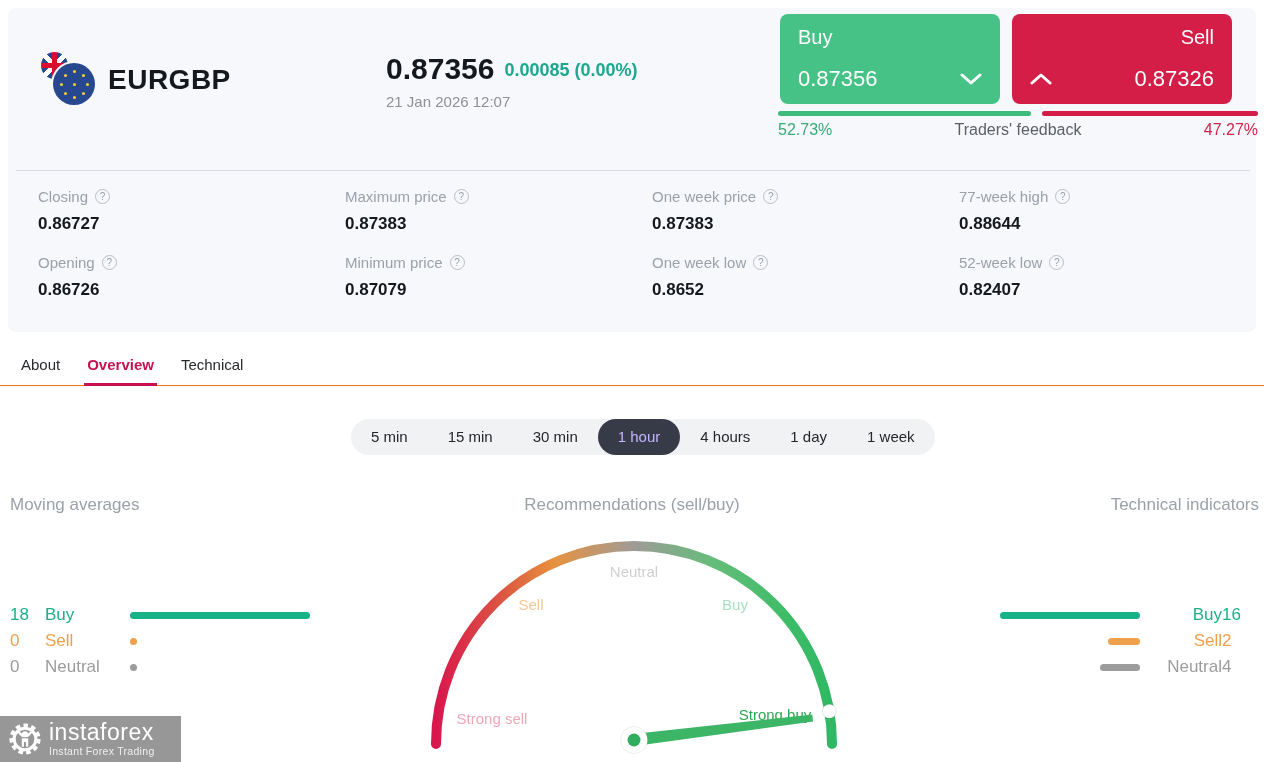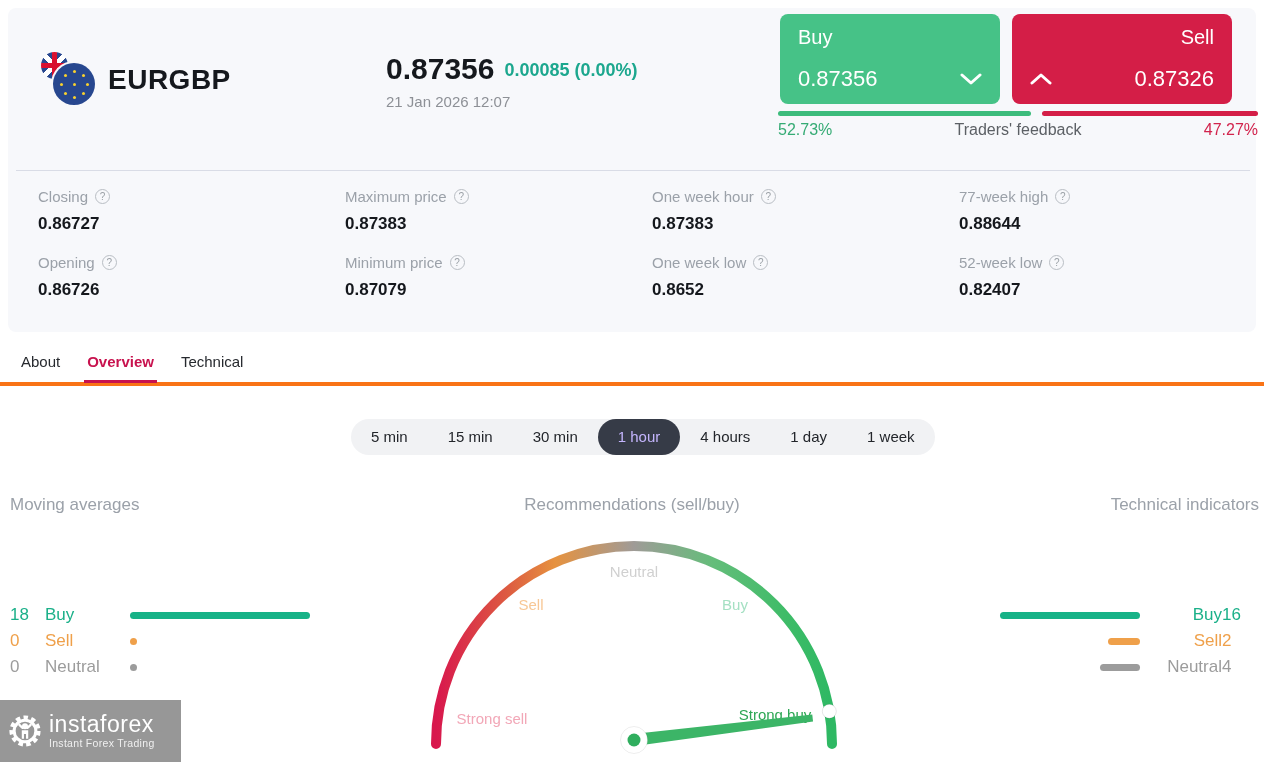--- a/index.html
+++ b/index.html
@@ -50,21 +50,21 @@
   .fb-labels .r { color:#d2234c; }
 
   .card-divider { position:absolute; left:8px; top:162px; width:1234px; height:1px; background:#d9dce6; }
 
   .stats-grid { position:absolute; left:30px; top:180px; display:grid; grid-template-columns:repeat(4, 307px); grid-auto-rows:66px; }
   .stat-label { display:flex; align-items:center; gap:7px; font-size:15px; color:#9ba1a9; }
   .qmark { width:15px; height:15px; border:1px solid #b9bec4; border-radius:50%; color:#9aa0a6; font-size:10px; line-height:13px; text-align:center; display:inline-block; }
   .stat-value { margin-top:9px; font-size:17px; font-weight:bold; color:#15181d; }
 
   
-  .tabs { position:absolute; left:0; top:352px; width:1264px; height:34px; border-bottom:4px solid #f97316; display:flex; align-items:flex-end; gap:21px; padding-left:18px; }
+  .tabs { position:absolute; left:0; top:352px; width:1264px; height:34px; border-bottom:1px solid #f97316; display:flex; align-items:flex-end; gap:21px; padding-left:18px; }
   .tab { font-size:15px; color:#26292e; padding:0 3px 12px; cursor:pointer; }
   .tab.active { color:#c8124e; font-weight:bold; border-bottom:3px solid #c8124e; margin-bottom:-1px; padding-bottom:10px; }
 
   
   .periods { position:absolute; left:351px; top:419px; height:36px; background:#f1f2f4; border-radius:18px; display:flex; align-items:center; }
   .period { font-size:15px; color:#23262b; padding:0 20px; height:36px; line-height:36px; border-radius:18px; cursor:pointer; }
   .period.active { background:#363b47; color:#c4b5fd; }
 
   
   .col-head { position:absolute; top:495px; font-size:17px; color:#9ba1a9; }
@@ -87,21 +87,21 @@
   .ti-row { display:flex; align-items:center; justify-content:flex-end; height:26px; font-size:17px; }
   .ti-bar-wrap { width:140px; display:flex; justify-content:flex-end; }
   .ti-label { width:82px; text-align:right; }
   .ti-count { width:33px; text-align:left; }
 
   
   .gauge { position:absolute; left:420px; top:528px; }
   .gauge text { font-size:15px; font-family:"Liberation Sans", sans-serif; }
 
   
-  .watermark { position:absolute; left:0; bottom:0; width:181px; height:62px; background:rgba(125,125,125,.8); display:flex; align-items:center; gap:7px; padding:0 8px; }
+  .watermark { position:absolute; left:0; bottom:0; width:181px; height:46px; background:rgba(125,125,125,.8); display:flex; align-items:center; gap:7px; padding:0 8px; }
   .wm-text { display:flex; flex-direction:column; line-height:1; }
   .wm-brand { color:#fff; font-size:23px; letter-spacing:.5px; }
   .wm-tagline { color:rgba(255,255,255,.85); font-size:10.5px; margin-top:2px; letter-spacing:.3px; }
 </style>
 </head>
 <body>
 
 <div class="page">
 
   <section class="quote-card">
@@ -167,21 +167,21 @@
       </div>
       <div class="stat">
         <div class="stat-label">
             <span>Maximum price</span>
             <span class="qmark">?</span>
           </div>
         <div class="stat-value">0.87383</div>
       </div>
       <div class="stat">
         <div class="stat-label">
-            <span>One week hour</span>
+            <span>One week price</span>
             <span class="qmark">?</span>
           </div>
         <div class="stat-value">0.87383</div>
       </div>
       <div class="stat">
         <div class="stat-label">
             <span>77-week high</span>
             <span class="qmark">?</span>
           </div>
         <div class="stat-value">0.88644</div>

